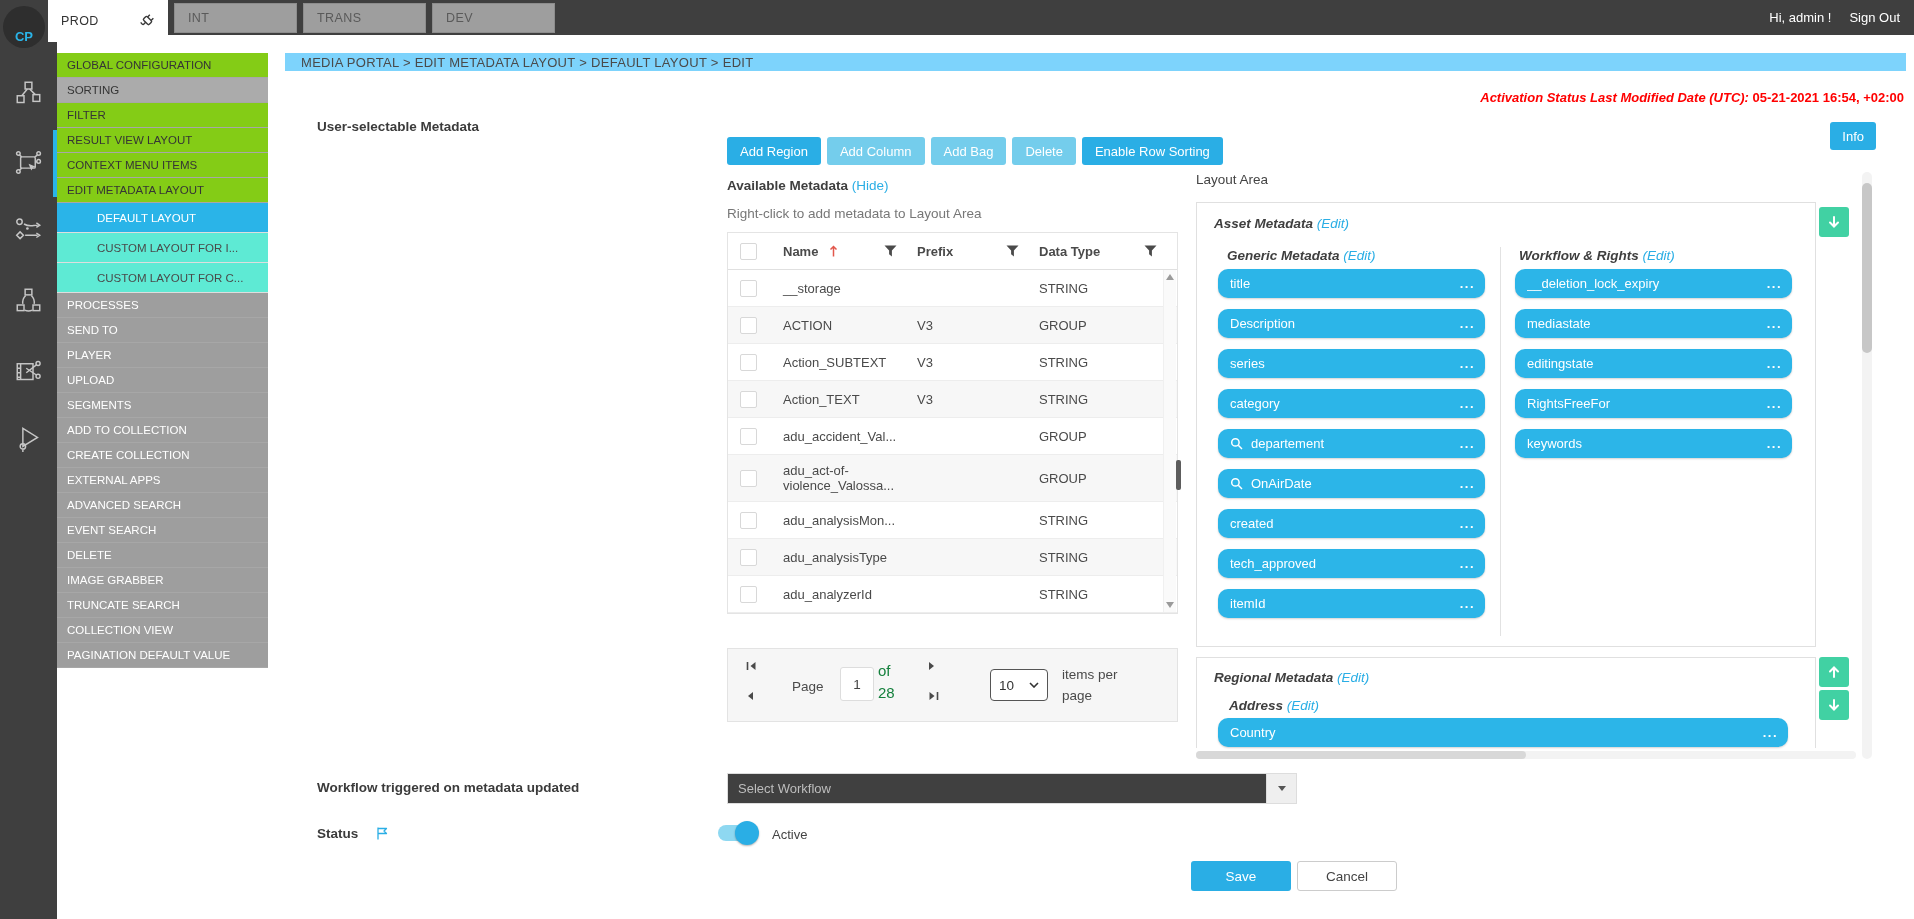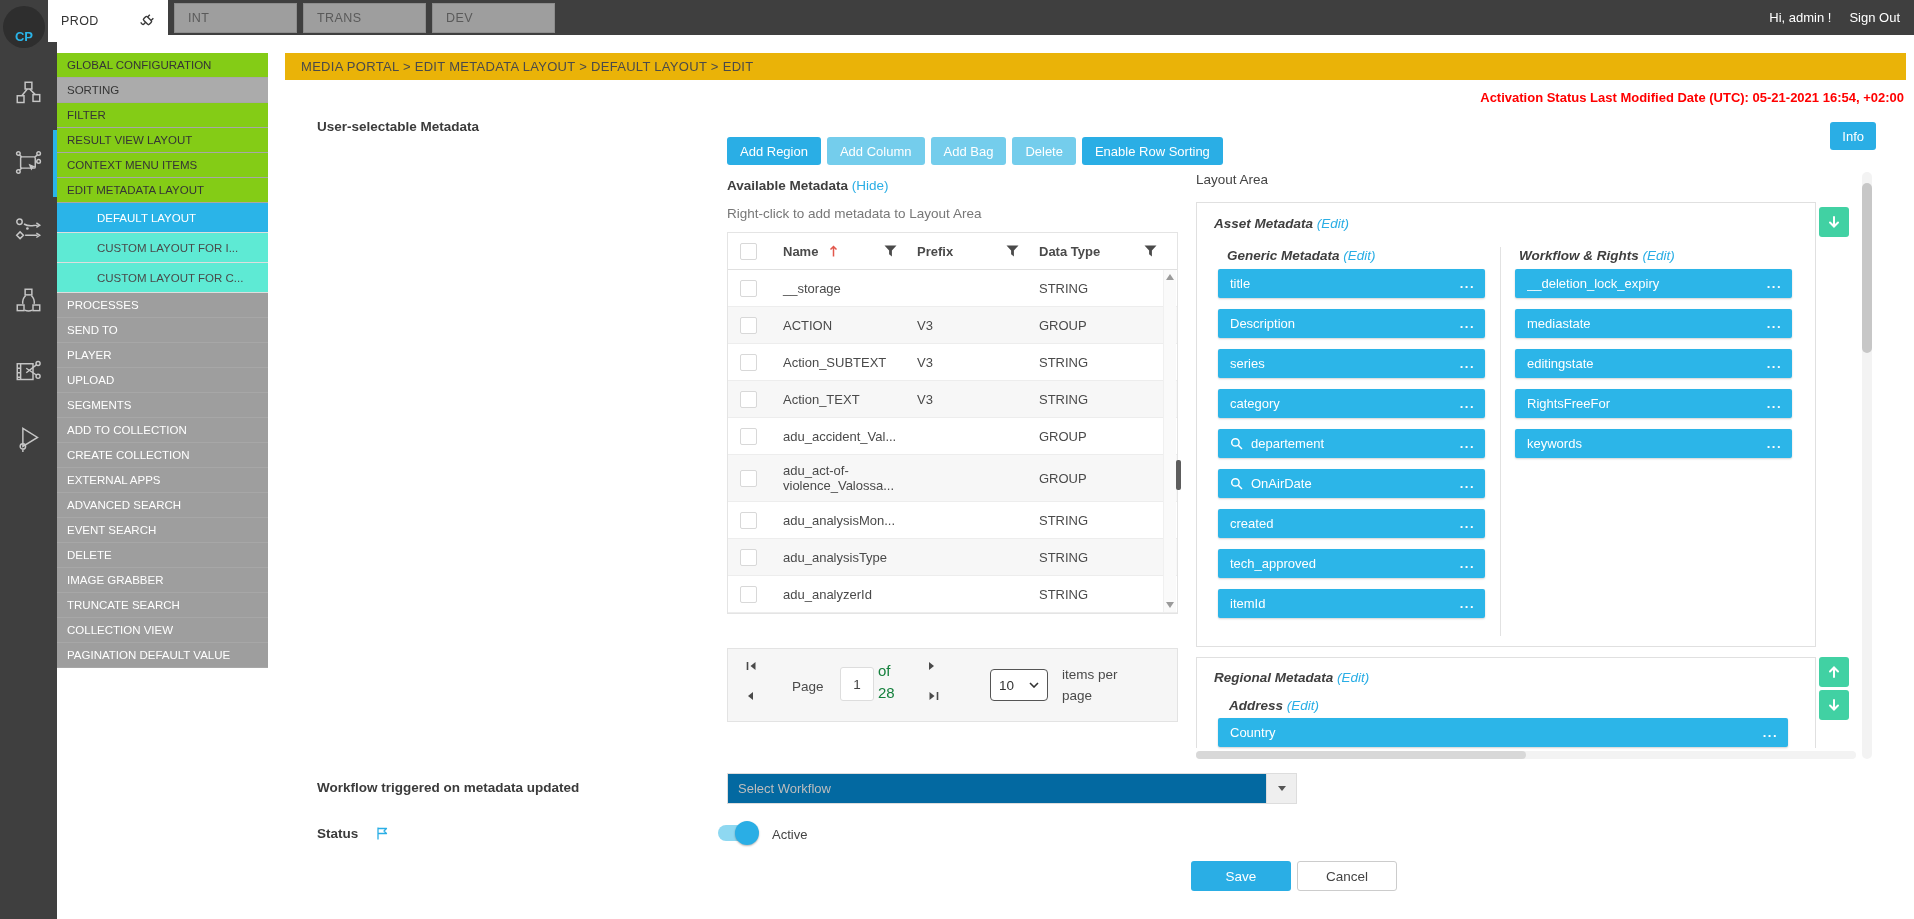--- a/index.html
+++ b/index.html
@@ -30,24 +30,24 @@
   
   .sidebar{position:absolute;left:57px;top:53px;width:211px;z-index:10;font-size:11.5px}
   .s-item{box-sizing:border-box;display:flex;align-items:center;padding-left:10px;cursor:pointer}
   .s-item.top{height:25px;background:#84cc16;color:#353535;border-bottom:1px solid #a7a7a7}
   .side-top .s-item:nth-child(2){background:#ababab}
   .s-item.sub{height:30px;background:#5eead4;color:#4a4a4a;padding-left:40px;border-bottom:1px solid #dedede}
   .s-item.sub.active{background:#2ab4e8;color:#fff}
   .s-item.bottom{height:25px;background:#9e9e9e;color:#fff;border-bottom:1px solid #a7a7a7}
 
   
-  .breadcrumb{position:absolute;left:285px;top:53px;right:8px;height:27px;background:#eab308;display:flex;
+  .breadcrumb{position:absolute;left:285px;top:53px;right:8px;height:18px;background:#7dd3fc;display:flex;
               align-items:center;padding-left:16px;box-sizing:border-box;color:#4a4a4a;font-size:13px;letter-spacing:.3px}
   .activation{position:absolute;right:10px;top:90px;font-size:13px;color:#f00;white-space:nowrap}
-  .a-label{font-weight:600}
+  .a-label{font-style:italic;font-weight:600}
   .a-value{font-weight:700}
 
   .section-label{position:absolute;left:317px;top:119px;font-size:13.5px;font-weight:700;color:#3b3b3b}
 
   
   .toolbar{position:absolute;left:727px;top:137px;display:flex;gap:6px}
   .btn{height:28px;border:none;border-radius:3px;color:#fff;font-size:13px;padding:0 13px;
        font-family:inherit;cursor:pointer}
   .btn.primary{background:#2aaee5}
   .btn.light{background:#74cdec}
@@ -96,35 +96,35 @@
   .lp-box{position:absolute;left:0;width:620px;border:1px solid #e0e0e0;box-sizing:border-box;background:#fff}
   .box-asset{top:30px;height:445px}
   .box-regional{top:485px;height:91px;border-bottom:none}
   .meta-h{font-style:italic;font-weight:700;font-size:13.5px;color:#3f3f3f;position:absolute;white-space:nowrap}
   .meta-h .link{font-weight:400}
   .col-divider{position:absolute;left:303px;top:44px;bottom:10px;width:1px;background:#e2e2e2}
   .chips{position:absolute}
   .chips-l{left:21px;top:66px;width:267px}
   .chips-r{left:318px;top:66px;width:277px}
   .chips-wide{left:21px;top:60px;width:570px}
-  .chip{height:29px;margin-bottom:11px;background:#2cb5e8;border-radius:2px;display:flex;align-items:center;
+  .chip{height:29px;margin-bottom:11px;background:#2cb5e8;border-radius:10px;display:flex;align-items:center;
         padding:0 10px 0 12px;color:#fff;font-size:13px;box-shadow:0 1px 2px rgba(0,0,0,.18);cursor:grab}
   .chip-search{margin-right:7px}
   .chip-label{flex:1;white-space:nowrap;overflow:hidden}
   .chip-menu{font-weight:700;letter-spacing:1.5px;cursor:pointer}
   .green-btn{position:absolute;left:623px;width:30px;height:30px;background:#41d1a3;border:none;border-radius:3px;
              display:flex;align-items:center;justify-content:center;cursor:pointer}
   .h-scroll{position:absolute;left:0;top:579px;width:660px;height:8px;background:#f3f3f3;border-radius:4px;cursor:pointer}
   .h-thumb{width:330px;height:8px;background:#d8d8d8;border-radius:4px}
   .v-scroll{position:absolute;left:1862px;top:172px;width:10px;height:587px;background:#f3f3f3;border-radius:5px;cursor:pointer}
   .v-thumb{position:absolute;top:11px;left:0;width:10px;height:170px;background:#c7c7c7;border-radius:5px}
 
   
   .wf-label{position:absolute;left:317px;top:780px;font-size:13.5px;font-weight:700;color:#3b3b3b}
-  .wf-select{position:absolute;left:727px;top:773px;width:570px;height:31px;border:1px solid #ddd;background:#0369a1;
+  .wf-select{position:absolute;left:727px;top:773px;width:570px;height:31px;border:1px solid #ddd;background:#404040;
              box-sizing:border-box;display:flex;align-items:center;cursor:pointer}
   .wf-placeholder{flex:1;padding-left:10px;color:#bdbdbd;font-size:13px}
   .wf-caret{width:29px;height:100%;background:#efefef;border-left:1px solid #ddd;display:flex;align-items:center;
             justify-content:center}
   .caret-down{width:0;height:0;border-left:4.5px solid transparent;border-right:4.5px solid transparent;
               border-top:5.5px solid #555}
   .status-label{position:absolute;left:317px;top:826px;font-size:13.5px;font-weight:700;color:#3b3b3b;
                 display:flex;align-items:flex-start;gap:17px}
   .toggle{position:absolute;left:716px;top:820px;width:44px;height:26px;cursor:pointer}
   .toggle-track{position:absolute;left:2px;top:5px;width:38px;height:16px;border-radius:8px;background:#8ed8f1}

